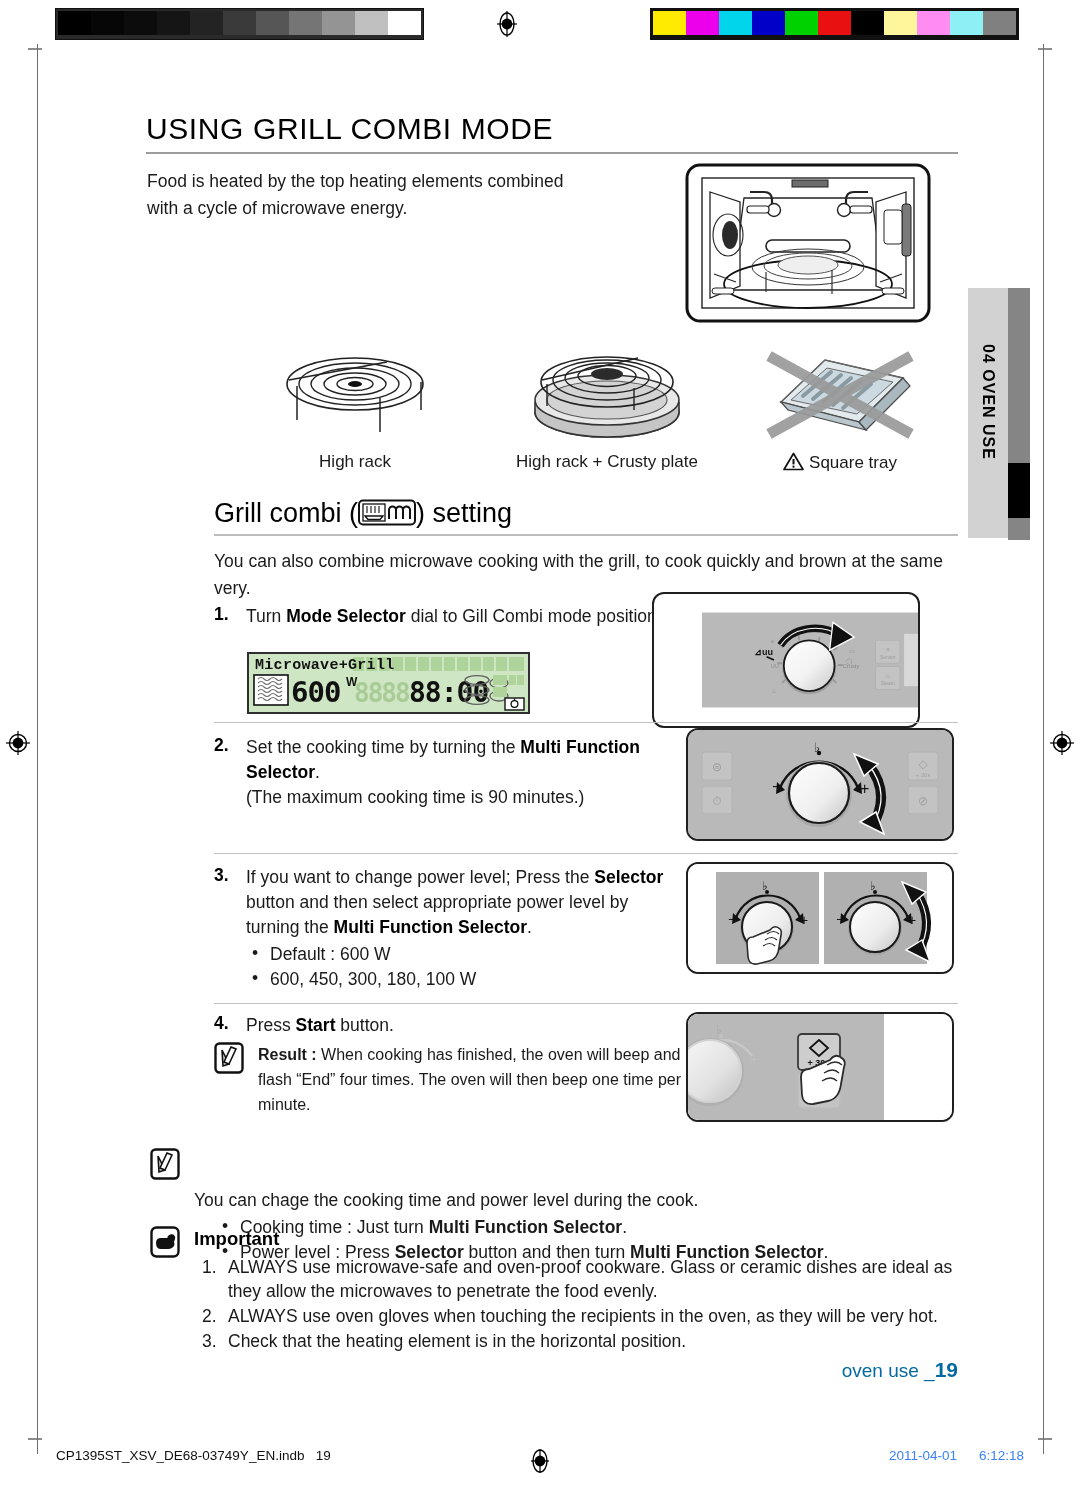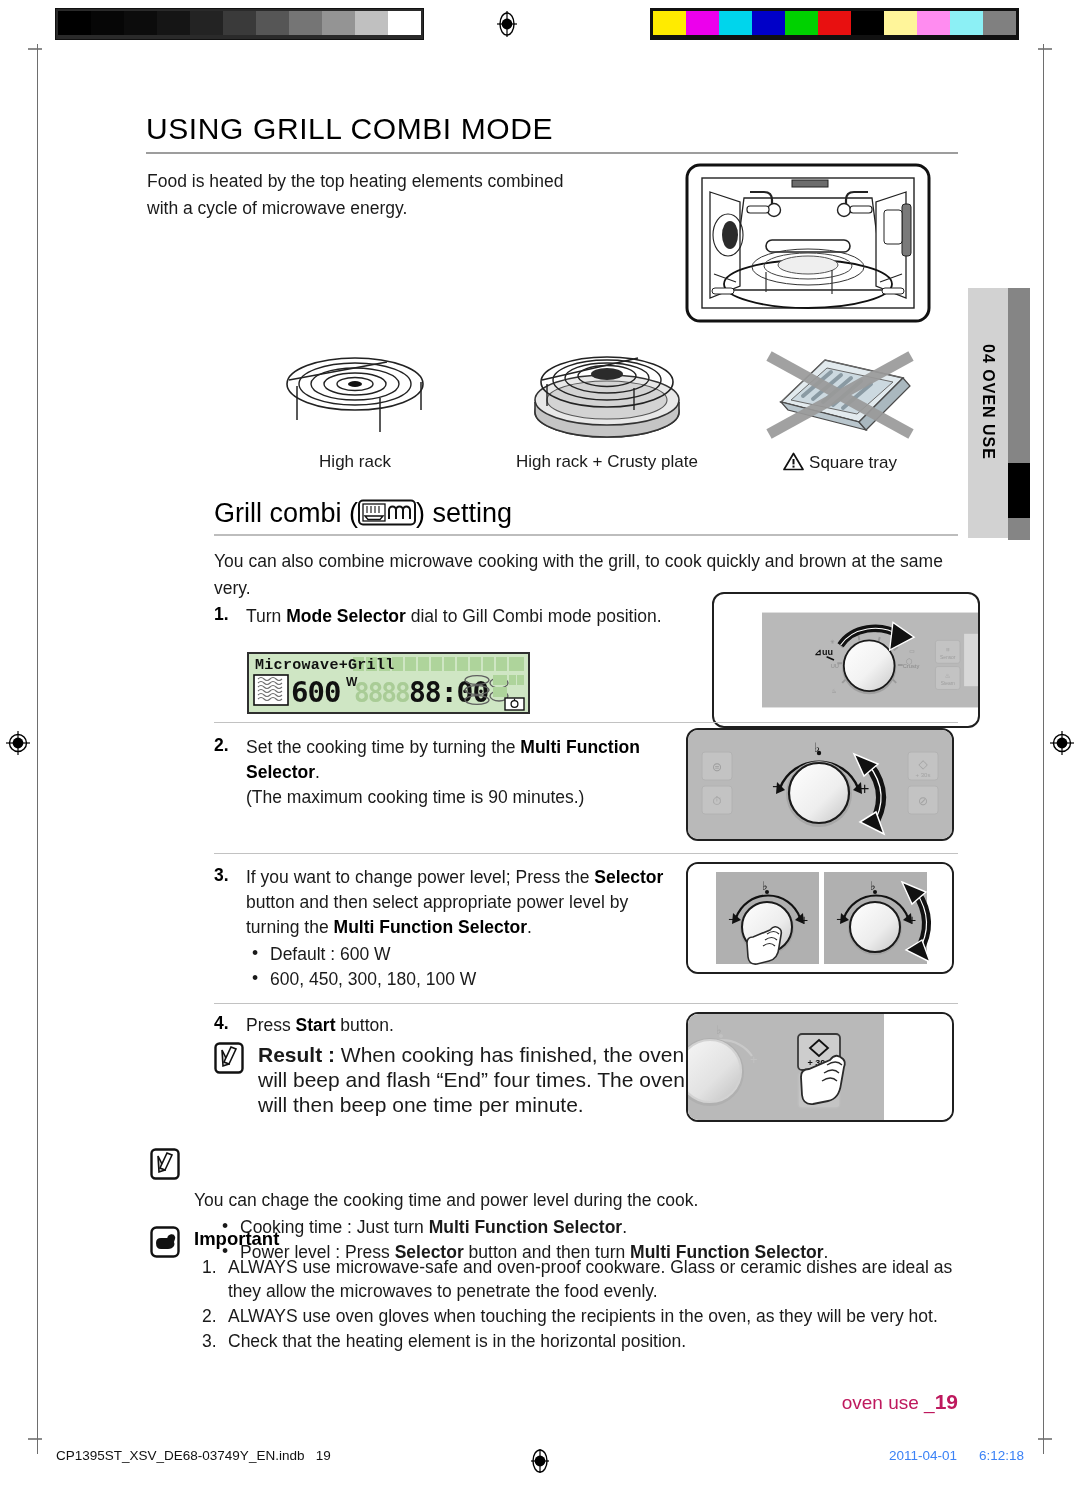--- a/index.html
+++ b/index.html
@@ -238,21 +238,21 @@
   
   .panel {
     position: absolute;
     border: 2px solid #1f1f1f;
     border-radius: 12px;
     background: #ffffff;
     box-sizing: border-box;
     overflow: hidden;
   }
   .panel svg { display: block; width: 100%; height: 100%; }
-  .panel-1 { left: 712px; top: 592px; width: 268px; height: 136px; padding-left: 48px; }
+  .panel-1 { left: 652px; top: 592px; width: 268px; height: 136px; padding-left: 48px; }
   .panel-2 { left: 686px; top: 728px; width: 268px; height: 113px; }
   .panel-3 { left: 686px; top: 862px; width: 268px; height: 112px; }
   .panel-4 { left: 686px; top: 1012px; width: 268px; height: 110px; }
 
   .hr-sep {
     position: absolute;
     left: 214px;
     width: 744px;
     height: 1px;
     background: #c2c2c2;
@@ -303,23 +303,23 @@
   }
   .important-list li .ln {
     position: absolute;
     left: 0;
     top: 0;
   }
 
   .folio {
     position: absolute;
     right: 122px;
-    top: 1390px;
+    top: 1358px;
     font-size: 19px;
-    color: #be185d;
+    color: #0369a1;
   }
   .folio b { font-size: 21px; font-weight: bold; }
 
   
   .side-tab {
     position: absolute;
     left: 968px;
     top: 288px;
     width: 40px;
     height: 250px;
@@ -820,21 +820,21 @@
     <div class="txt" id="step4-text">Press <b>Start</b> button.</div>
   </div>
 
   <div class="note-icon" style="left:214px; top:1042px;">
     <svg viewBox="0 0 30 32">
       <rect x="1.5" y="1.5" width="27" height="29" rx="4" fill="#fff" stroke="#111" stroke-width="2.4"></rect>
       <path d="M9,24 L8,8 L15,22 Z" fill="#d4d4d4" stroke="#111" stroke-width="1.6"></path>
       <path d="M15,22 L22,7 L17,5 L10,20 Z" fill="#fff" stroke="#111" stroke-width="1.6"></path>
     </svg>
   </div>
-  <div style="position:absolute; left:258px; top:1042px; width:430px; font-size:21px; line-height:25px; color:#1a1a1a;" id="result-text"><b>Result :</b> When cooking has finished, the oven will beep and flash “End” four times. The oven will then beep one time per minute.</div>
+  <div style="position:absolute; left:258px; top:1042px; width:430px; font-size:16px; line-height:25px; color:#1a1a1a;" id="result-text"><b>Result :</b> When cooking has finished, the oven will beep and flash “End” four times. The oven will then beep one time per minute.</div>
 
   <div class="panel panel-4">
     <svg viewBox="0 0 264 106">
       <rect x="0" y="0" width="264" height="106" fill="#ffffff"></rect>
       <rect x="0" y="0" width="196" height="106" fill="#b9b9b9"></rect>
 
       <path d="M2,46 A36,36 0 0 1 64,42" fill="none" stroke="#c9c9c9" stroke-width="2.2"></path>
       <text x="28" y="20" fill="#a6a6a6" font-size="12" font-family="'Liberation Sans', sans-serif">♭</text>
       <circle cx="33" cy="22" r="2" fill="#c2c2c2"></circle>
       <text x="62" y="50" fill="#c2c2c2" font-size="13" font-family="'Liberation Sans', sans-serif">+</text>

